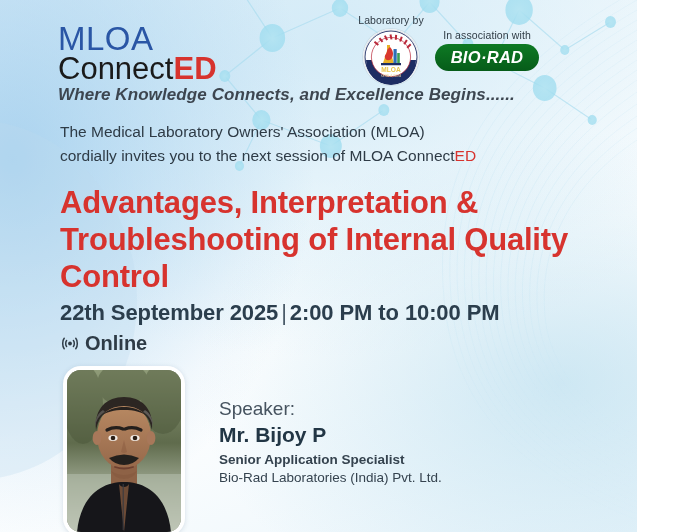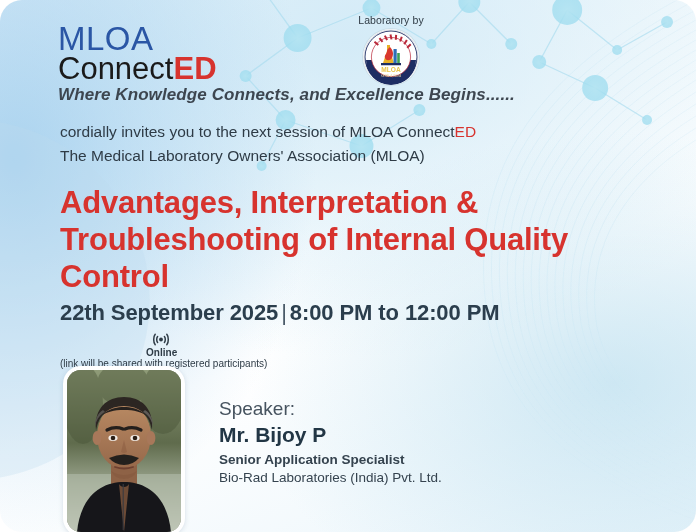--- a/index.html
+++ b/index.html
@@ -2,30 +2,29 @@
 <html><head>
 <meta charset="utf-8">
 <style>
   html, body {
     margin: 0;
     padding: 0;
     background: #ffffff;
   }
   .poster {
     position: relative;
-    width: 696px;
+    width: 637px;
     height: 532px;
     overflow: hidden;
     font-family: "Liberation Sans", sans-serif;
     background:
       radial-gradient(ellipse 520px 360px at 88% 72%, rgba(173,216,235,0.55) 0%, rgba(173,216,235,0) 70%),
       radial-gradient(ellipse 420px 520px at 2% 30%, rgba(150,200,235,0.75) 0%, rgba(150,200,235,0) 72%),
       radial-gradient(ellipse 600px 420px at 50% 8%, rgba(205,232,246,0.8) 0%, rgba(230,244,250,0) 75%),
       linear-gradient(160deg, #e9f4fb 0%, #f6fbfd 38%, #ffffff 58%, #eaf5fb 100%);
-    border-radius: 22px;
   }
 
   
   .bg-layer {
     position: absolute;
     inset: 0;
     pointer-events: none;
   }
   .bg-layer svg { display:block; width:100%; height:100%; }
 
@@ -154,26 +153,25 @@
     color: #2b3e4d;
     letter-spacing: -0.1px;
     white-space: nowrap;
   }
   .datetime .sep { font-weight: 400; color: #4a5b69; padding: 0 3px; }
 
   .modeline {
     position: absolute;
     left: 60px;
     top: 332px;
-    font-size: 10px;
+    font-size: 20px;
     color: #2e3b46;
     display: flex;
     align-items: center;
     white-space: nowrap;
-    flex-direction: column;
   }
   .modeline .bcast {
     display: inline-flex;
     align-items: center;
     margin-right: 5px;
   }
   .modeline .strong { font-weight: 700; margin-right: 4px; }
 
   
   .photo-frame {
@@ -337,47 +335,50 @@
             <rect x="30.5" y="20" width="3.2" height="14" fill="#2e6fb7"></rect>
             <rect x="34.2" y="24" width="2.6" height="10" fill="#3f9f55"></rect>
             <path d="M18 34 l20 0 l0 2.2 l-20 0 z" fill="#1d2d63"></path>
           </g>
           <text x="28" y="43.2" text-anchor="middle" font-family="Liberation Sans, sans-serif" font-size="6.6" font-weight="700" fill="#e8c44a">MLOA</text>
           <text x="28" y="48" text-anchor="middle" font-family="Liberation Sans, sans-serif" font-size="2.8" fill="#f0d9a0">KERALA, INDIA</text>
         </svg>
       </div>
     </div>
 
+    <div class="assoc-block">
+      <span class="micro-label">In association with</span>
+      <div class="biorad">BIO·RAD</div>
+    </div>
   </div>
 
   <div class="invite">
+    <div>The Medical Laboratory Owners' Association (MLOA)</div>
     <div><span>cordially invites you to the next session of MLOA Connect</span><span class="ed">ED</span></div>
-    <div>The Medical Laboratory Owners' Association (MLOA)</div>
   </div>
 
   <div class="title">Advantages, Interpretation &amp; Troubleshooting of Internal Quality Control</div>
 
   <div class="datetime">
-    <span>22th September 2025</span><span class="sep">|</span><span>8:00 PM to 12:00 PM</span>
+    <span>22th September 2025</span><span class="sep">|</span><span>2:00 PM to 10:00 PM</span>
   </div>
 
   <div class="modeline">
     <span class="bcast">
       <svg width="20" height="15" viewBox="0 0 20 15" xmlns="http://www.w3.org/2000/svg">
         <g fill="none" stroke="#2e3b46" stroke-width="1.5" stroke-linecap="round">
           <path d="M4.2 2.2 C2.2 4.4 2.2 10.6 4.2 12.8"></path>
           <path d="M6.6 4.6 C5.4 6.0 5.4 9.0 6.6 10.4"></path>
           <path d="M15.8 2.2 C17.8 4.4 17.8 10.6 15.8 12.8"></path>
           <path d="M13.4 4.6 C14.6 6.0 14.6 9.0 13.4 10.4"></path>
         </g>
         <circle cx="10" cy="7.5" r="1.9" fill="#2e3b46"></circle>
       </svg>
     </span>
     <span class="strong">Online</span>
-    <span>(link will be shared with registered participants)</span>
   </div>
 
   <div class="photo-frame">
     <div class="photo">
       <svg viewBox="0 0 114 162" preserveAspectRatio="xMidYMid slice" xmlns="http://www.w3.org/2000/svg">
         <defs>
           <linearGradient id="bgTrees" x1="0" y1="0" x2="0" y2="1">
             <stop offset="0%" stop-color="#8f9b78"></stop>
             <stop offset="45%" stop-color="#5f6b4c"></stop>
             <stop offset="70%" stop-color="#9aa48d"></stop>

